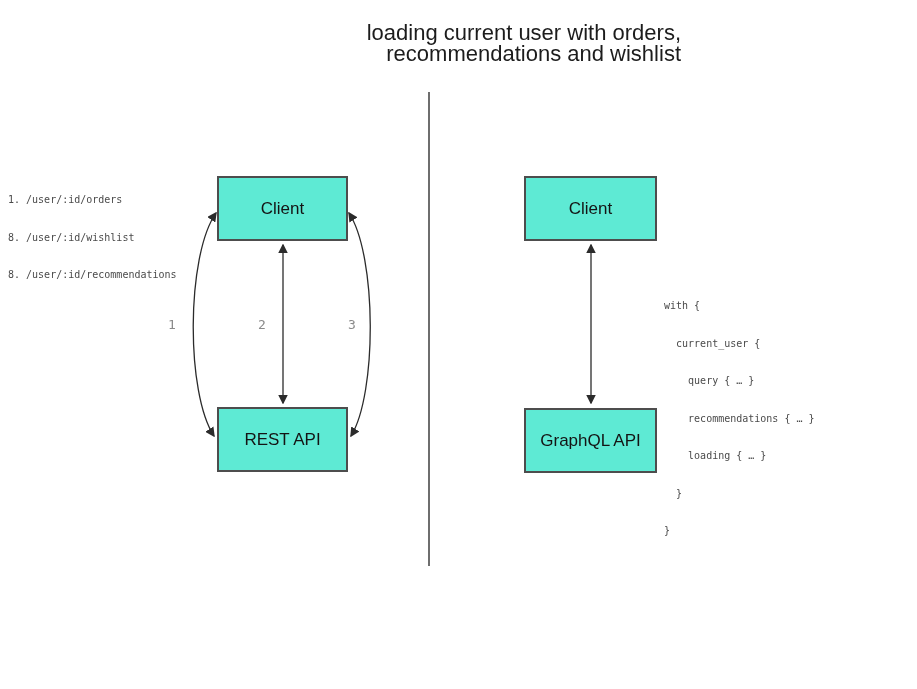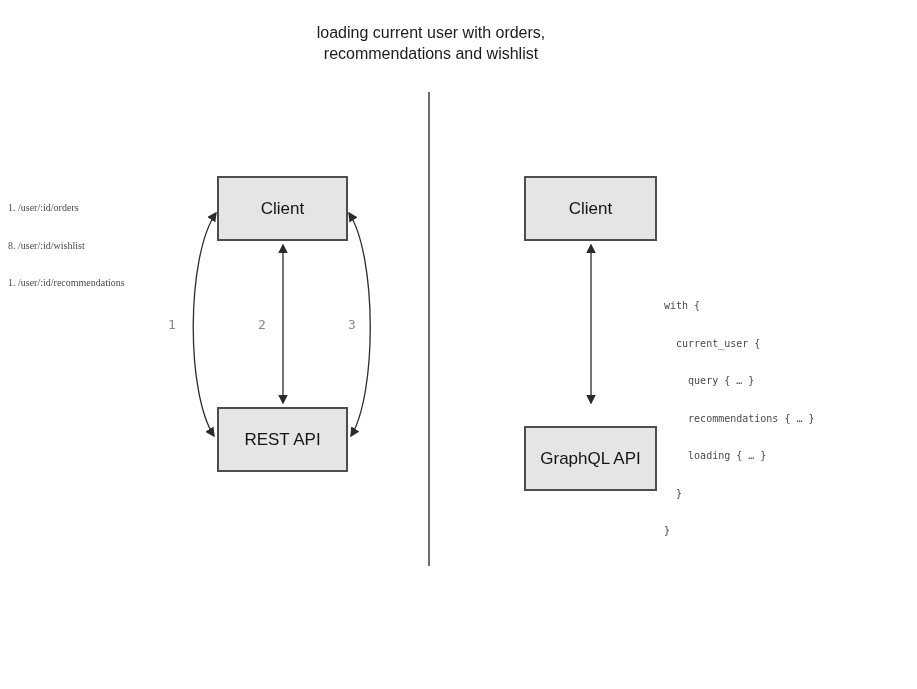--- a/index.html
+++ b/index.html
@@ -13,59 +13,59 @@
     height: 689px;
     background: #ffffff;
     overflow: hidden;
     font-family: "Liberation Sans", sans-serif;
   }
   .title {
     position: absolute;
     left: 181px;
     top: 22px;
     width: 500px;
-    text-align: center;
-    font-size: 16px;
+    text-align: right;
+    font-size: 22px;
     line-height: 21px;
     color: #1c1c1c;
   }
   .divider {
     position: absolute;
     left: 428px;
     top: 92px;
     width: 2px;
     height: 474px;
     background: #6e6e6e;
   }
   .box {
     position: absolute;
     box-sizing: border-box;
     width: 131px;
     height: 65px;
-    background: #e5e5e5;
+    background: #5eead4;
     border: 2px solid #4d4d4d;
     display: flex;
     align-items: center;
     justify-content: center;
     font-size: 17px;
     color: #141414;
   }
   #client-left  { left: 217px; top: 176px; }
   #rest-api     { left: 217px; top: 407px; }
   #client-right { left: 524px; top: 176px; width: 133px; }
-  #graphql-api  { left: 524px; top: 426px; width: 133px; }
+  #graphql-api  { left: 524px; top: 408px; width: 133px; }
   .code {
     position: absolute;
     font-family: "DejaVu Sans Mono", "Liberation Mono", monospace;
     font-size: 10px;
     line-height: 12.5px;
     color: #4a4a4a;
     white-space: pre;
   }
-  #endpoints { left: 8px;   top: 177px; font-family: Liberation Serif, serif; }
+  #endpoints { left: 8px;   top: 169px; }
   #query     { left: 664px; top: 275px; }
   .arrow-label {
     position: absolute;
     font-family: "DejaVu Sans Mono", "Liberation Mono", monospace;
     font-size: 13px;
     color: #8a8a8a;
   }
   #label-1 { left: 168px; top: 317px; }
   #label-2 { left: 258px; top: 317px; }
   #label-3 { left: 348px; top: 317px; }
@@ -102,21 +102,21 @@
     </defs>
     <path class="link" d="M 216 213 C 186 256, 186 394, 214 436" marker-start="url(#arrowhead)" marker-end="url(#arrowhead)"></path>
     <path class="link" d="M 283 245 L 283 403" marker-start="url(#arrowhead)" marker-end="url(#arrowhead)"></path>
     <path class="link" d="M 349 213 C 377 256, 377 394, 351 436" marker-start="url(#arrowhead)" marker-end="url(#arrowhead)"></path>
     <path class="link" d="M 591 245 L 591 403" marker-start="url(#arrowhead)" marker-end="url(#arrowhead)"></path>
   </svg>
 
   <div class="code" id="endpoints">
     <div>1. /user/:id/orders</div>
     <div>8. /user/:id/wishlist</div>
-    <div>1. /user/:id/recommendations</div>
+    <div>8. /user/:id/recommendations</div>
   </div>
 
   <div class="box" id="client-left">
     <span>Client</span>
   </div>
 
   <div class="box" id="rest-api">
     <span>REST API</span>
   </div>
 

